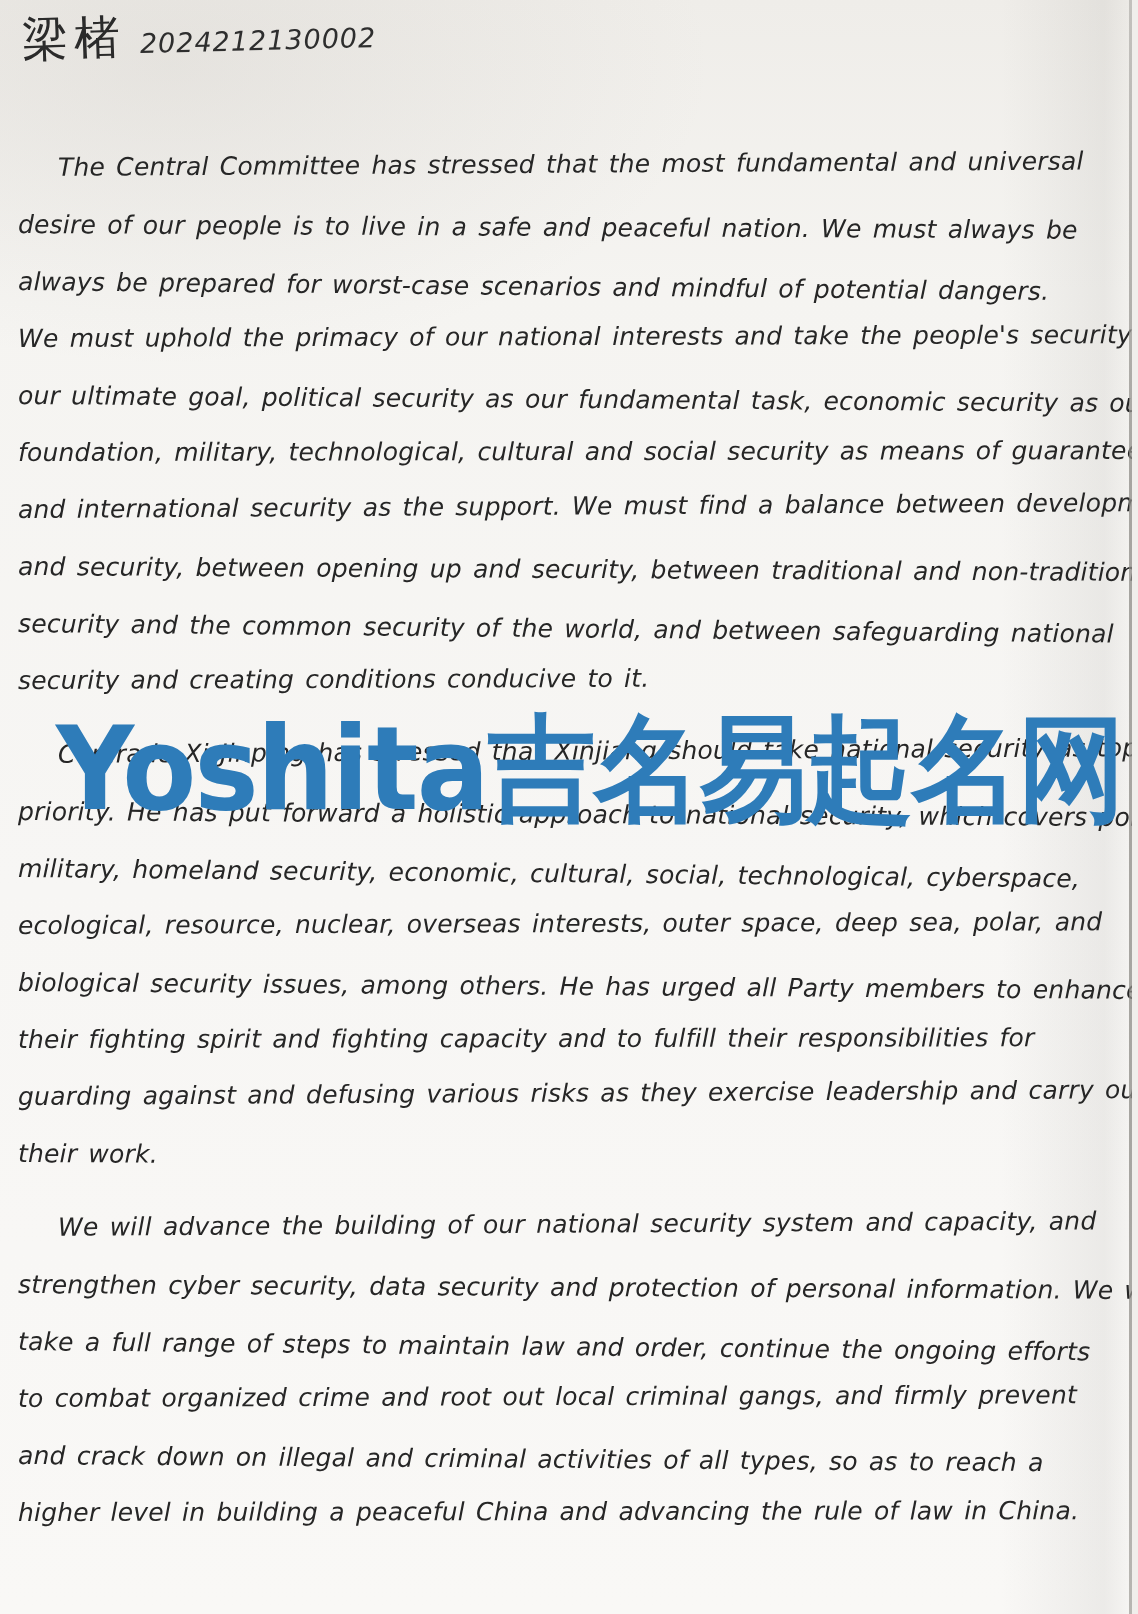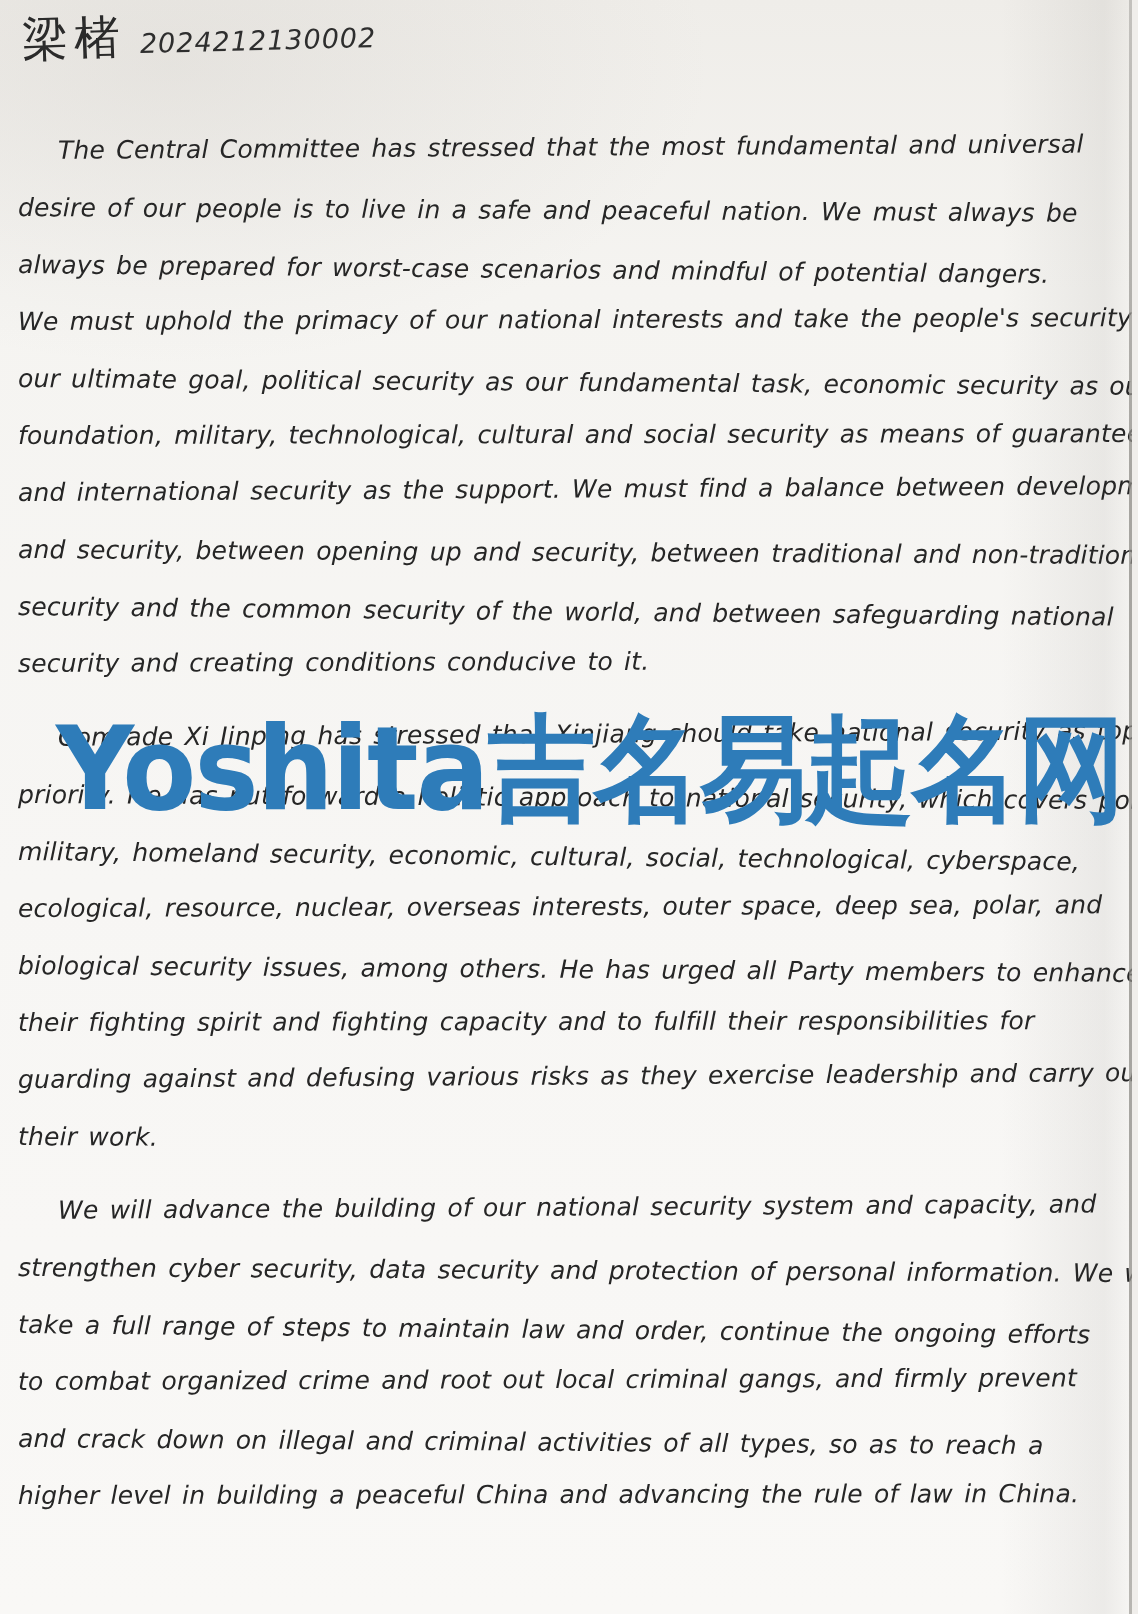--- a/index.html
+++ b/index.html
@@ -31,21 +31,21 @@
     font-family:"DejaVu Sans",sans-serif;transform:rotate(-2deg);
   }
   .student-number{
     display:inline-block;font-size:27px;color:#2e2e2e;font-style:italic;
     letter-spacing:1px;margin-left:14px;transform:rotate(-1.5deg) translateY(-4px);
   }
   .body-text{
     position:absolute;left:18px;top:122px;width:1092px;color:#262626;
     font-style:italic;font-size:25px;letter-spacing:0.2px;word-spacing:3px;
   }
-  .paragraph{margin:0 0 17px 0;}
+  .paragraph{margin:17px 0 17px 0;}
   .line{
     height:57px;line-height:57px;white-space:nowrap;transform-origin:left center;
   }
   .line.indent{padding-left:40px;}
   .line:nth-child(6n+1){transform:rotate(-0.35deg);}
   .line:nth-child(6n+2){transform:rotate(0.30deg);}
   .line:nth-child(6n+3){transform:rotate(0.55deg);}
   .line:nth-child(6n+4){transform:rotate(-0.20deg);}
   .line:nth-child(6n+5){transform:rotate(0.40deg);}
   .line:nth-child(6n+6){transform:rotate(-0.10deg);}

